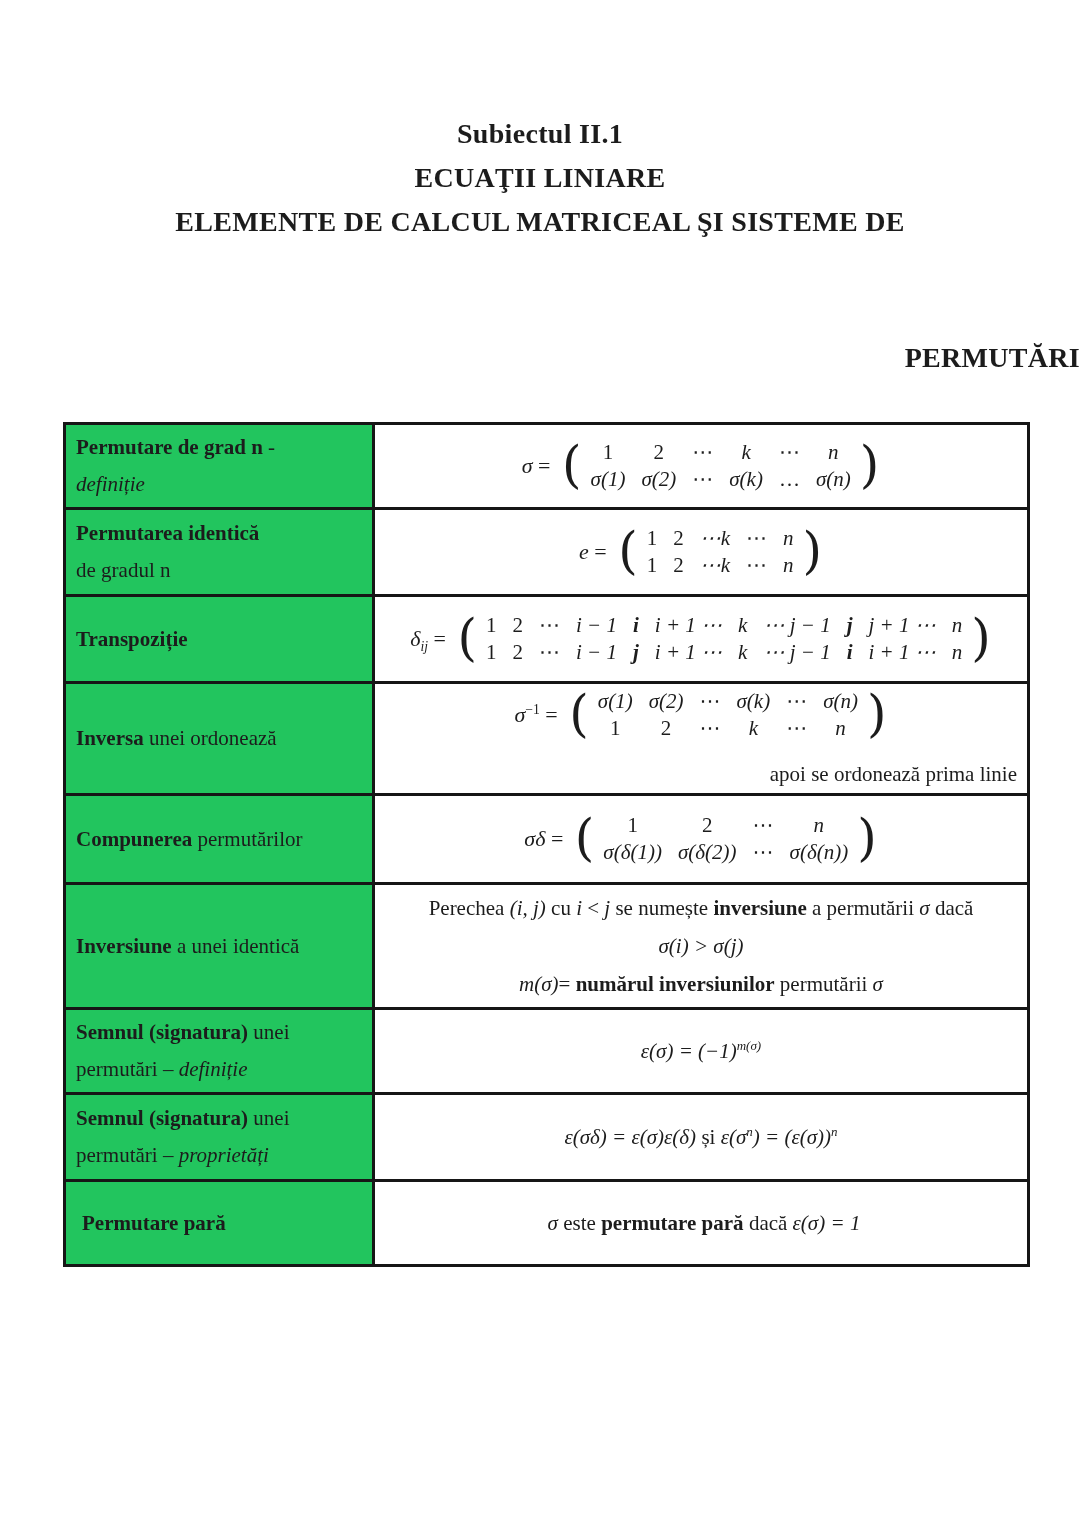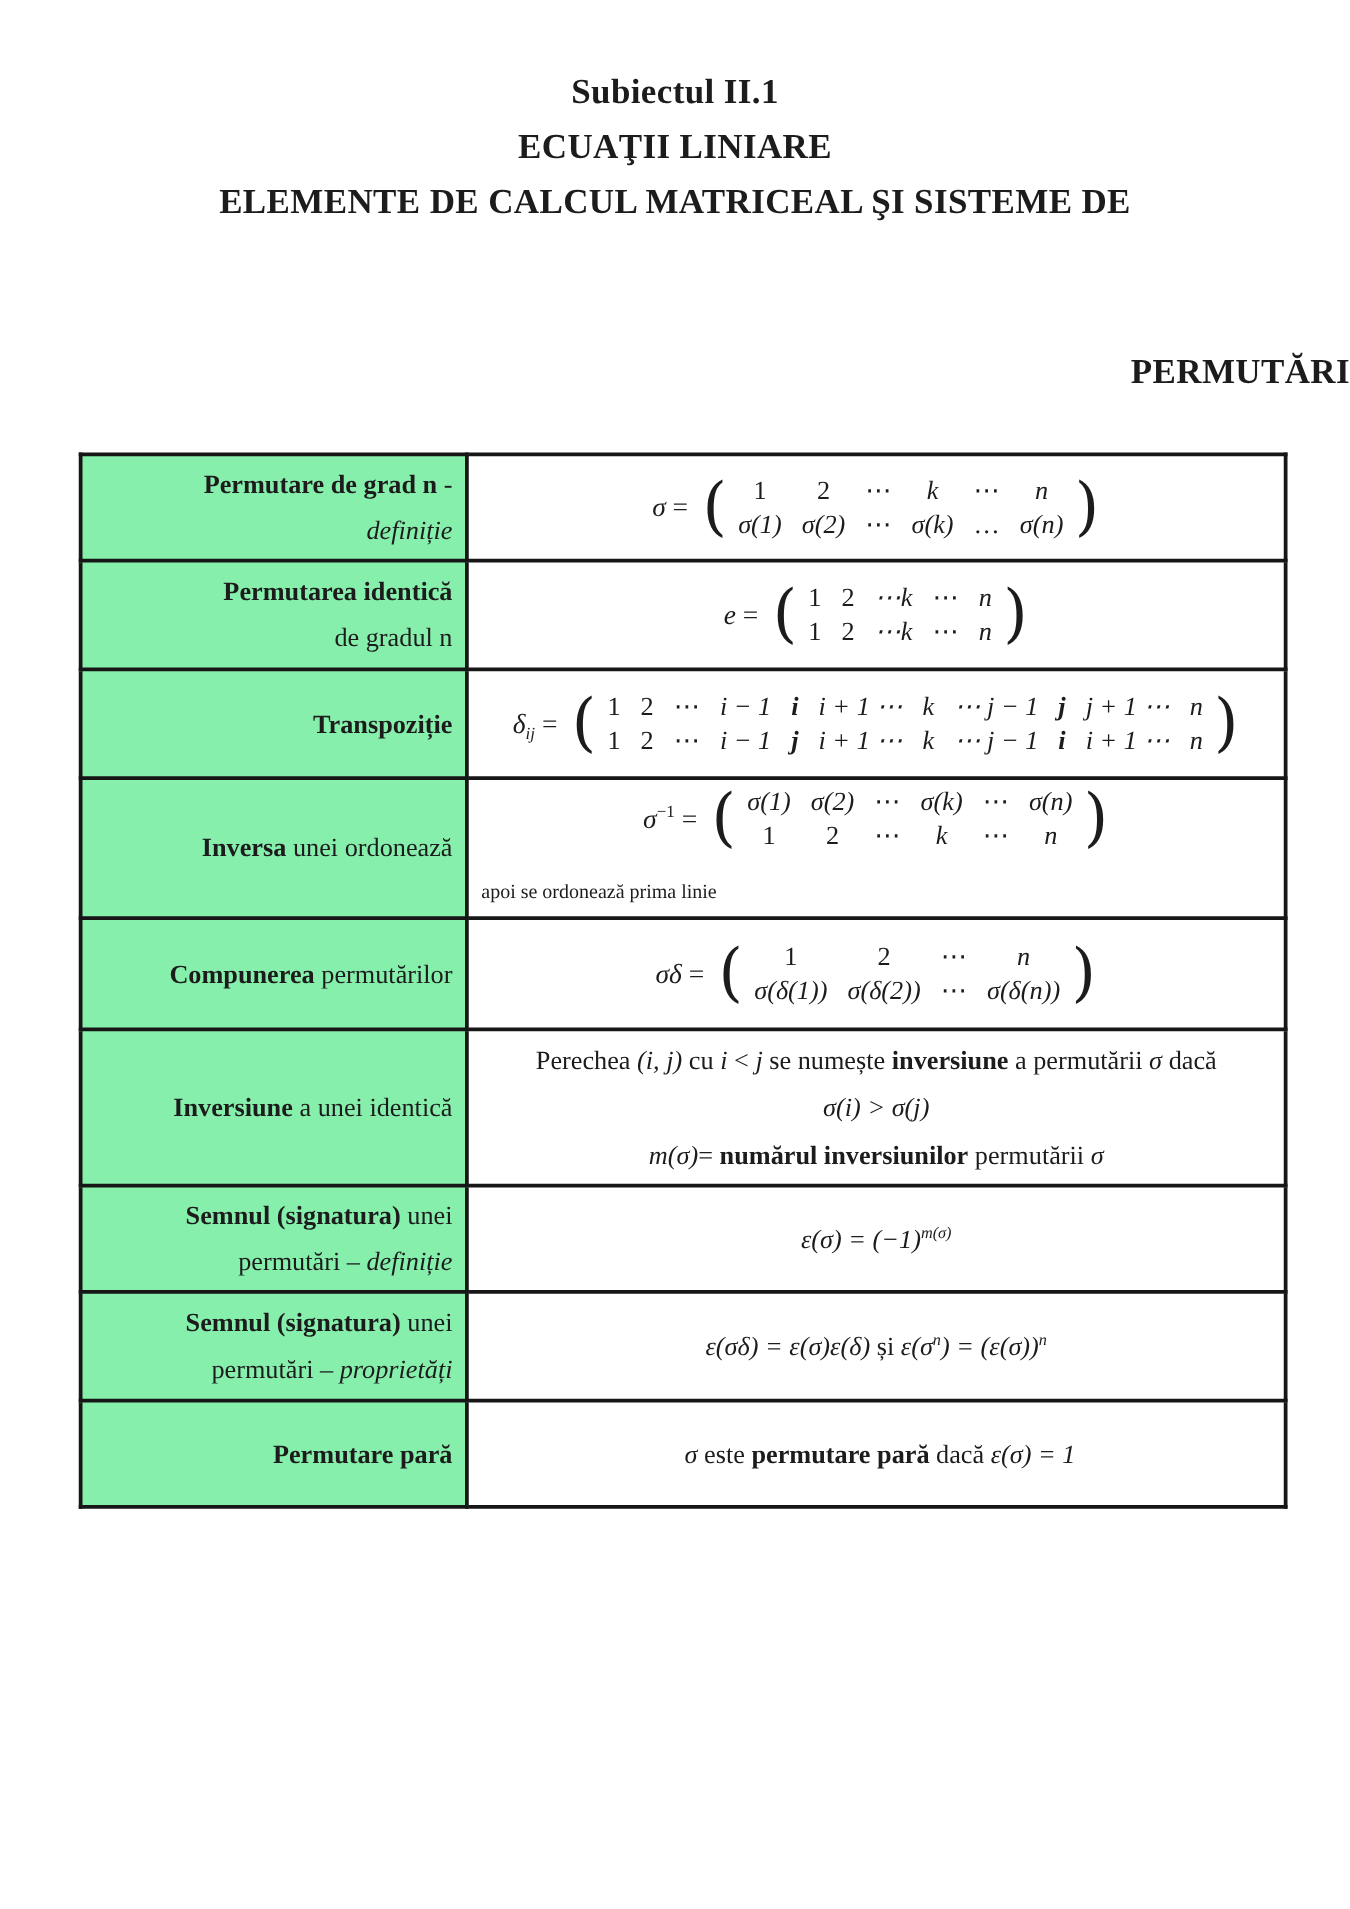--- a/index.html
+++ b/index.html
@@ -1,44 +1,44 @@
 <!DOCTYPE html>
 <html><head>
 <meta charset="utf-8">
 <style>
   html,body{margin:0;padding:0;background:#ffffff;}
   .page{
     width:1080px;height:1527px;background:#ffffff;overflow:hidden;
     font-family:"Liberation Serif", serif;color:#1c1c1c;
   }
-  .titles{padding-top:52px;text-align:center;}
+  .titles{padding-top:112px;text-align:center;}
   .title-line{font-weight:bold;font-size:28px;line-height:44px;letter-spacing:.3px;}
   .section-title{margin-top:92px;text-align:right;}
   table.ref{
     border-collapse:collapse;margin:42px 0 0 63px;width:967px;table-layout:fixed;
   }
   table.ref td{border:3px solid #161616;vertical-align:middle;}
-  td.lab{width:286px;background:#86efac;text-align:right;padding:4px 10px;}
+  td.lab{width:286px;background:#22c55e;text-align:left;padding:4px 10px;}
   td.con{text-align:center;padding:4px 10px;}
   .labline{font-size:21px;line-height:37px;}
   .b{font-weight:bold;}
   .i{font-style:italic;}
   .sup{vertical-align:super;font-size:0.62em;line-height:0;}
   .sub{vertical-align:sub;font-size:0.62em;line-height:0;}
   .formula{display:flex;justify-content:center;align-items:center;font-size:22px;}
   .prefix{display:inline-block;margin-right:5px;white-space:pre;}
   .paren{
     font-family:"DejaVu Serif", serif;font-size:50px;font-weight:400;
     line-height:0.95;transform:scaleY(1.02);padding:0 1px;
   }
   .matrix{display:inline-flex;align-items:center;}
   .mcol{display:inline-flex;flex-direction:column;align-items:center;padding:0 8px;
         font-size:21px;line-height:27px;white-space:pre;}
   .rline{font-size:21px;line-height:38px;text-align:center;white-space:pre-wrap;}
-  .note{font-size:16px;line-height:30px;margin-top:17px;text-align:left;}
+  .note{font-size:21px;line-height:30px;margin-top:17px;text-align:right;}
   
   tr.r0 td{height:74px;} tr.r1 td{height:76px;} tr.r2 td{height:76px;}
   tr.r3 td{height:94px;} tr.r4 td{height:78px;} tr.r5 td{height:112px;}
   tr.r6 td{height:74px;} tr.r7 td{height:76px;} tr.r8 td{height:74px;padding-left:16px;}
   tr.r9 td{height:76px;}
 </style>
 </head>
 <body>
 
 <div class="page">

